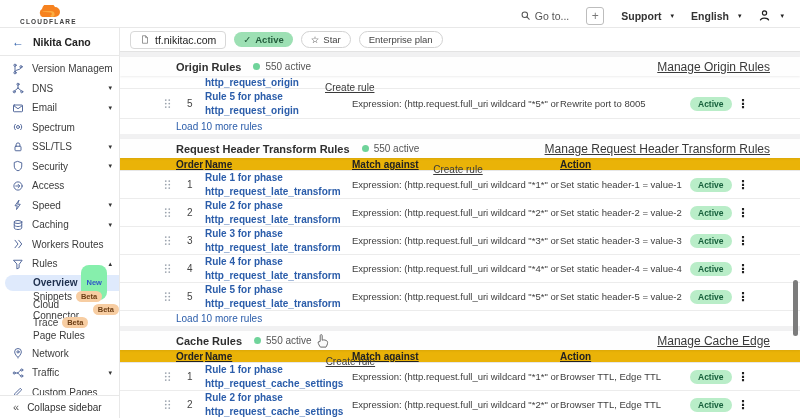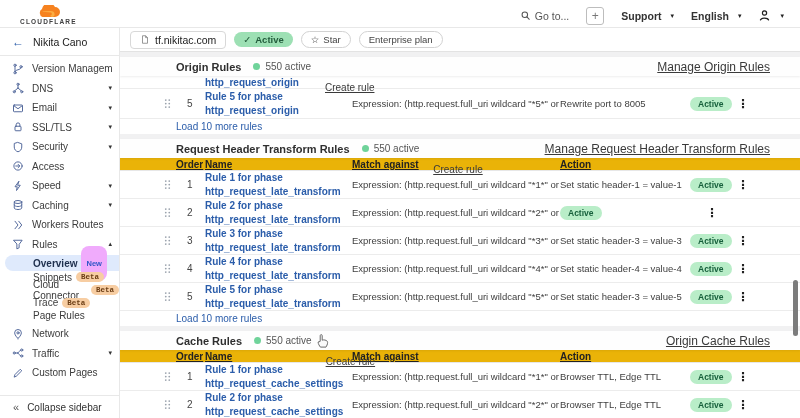--- a/index.html
+++ b/index.html
@@ -19,31 +19,31 @@
   .caret { font-size:7px; color:#222; }
 
   
   .app { display:flex; height:390px; }
 
   
   .sidebar { width:120px; border-right:1px solid #e8e8e8; background:#fff; display:flex; flex-direction:column; overflow:hidden; }
   .acct { height:28px; display:flex; align-items:center; gap:9px; padding:0 10px 0 12px;
           border-bottom:1px solid #e8e8e8; }
   .acct-back { color:#2b5daa; font-size:12px; }
-  .acct-name { font-size:10.5px; font-weight:normal; color:#222; }
+  .acct-name { font-size:10.5px; font-weight:bold; color:#222; }
   .nav { flex:1; padding-top:3px; overflow:hidden; }
   .nav-item { height:19.5px; display:flex; align-items:center; gap:8px; padding:0 7px 0 12px; font-size:10px; color:#3b3b3b; cursor:pointer; }
   .nav-item .sic { width:12px; height:12px; flex:none; stroke:#51679a; fill:none; stroke-width:1.3; stroke-linecap:round; stroke-linejoin:round; }
   .nav-label { flex:1; white-space:nowrap; overflow:hidden; }
   .nav-chevron { font-size:7px; color:#333; }
   .subnav { padding:1px 0 2px 0; }
   .sub-item { height:12.8px; display:flex; align-items:center; gap:4px; padding-left:33px; font-size:10px; color:#3b3b3b; cursor:pointer; }
   .sub-item.selected { background:#dfeafc; border-radius:11px 0 0 11px; margin-left:5px; padding-left:28px; height:16px; font-weight:bold; color:#1e2f4d; }
-  .badge-new { background:#f0abfc; color:#3057c7; font-size:7.5px; font-weight:bold; padding:13px 5px; border-radius:8px; }
-  .badge-beta { background:#f7cda2; color:#6b3d14; font-size:7.5px; font-weight:bold; padding:1px 5px; border-radius:8px;font-family:Liberation Mono, monospace; }
+  .badge-new { background:#86efac; color:#3057c7; font-size:7.5px; font-weight:bold; padding:13px 5px; border-radius:8px; }
+  .badge-beta { background:#f7cda2; color:#6b3d14; font-size:7.5px; font-weight:bold; padding:1px 5px; border-radius:8px; }
   .collapse { height:23px; border-top:1px solid #e8e8e8; display:flex; align-items:center; gap:8px; padding-left:13px; font-size:10px; color:#333; }
   .collapse-ic { color:#555; font-size:11px; }
 
   
   .main { flex:1; display:flex; flex-direction:column; overflow:hidden; background:#f4f4f5; }
   .domainbar { height:24px; background:#fff; display:flex; align-items:center; gap:8px; padding-left:10px;
                border-bottom:1px solid #e3e3e3; box-shadow:0 1px 2px rgba(0,0,0,.04); }
   .domain-chip { display:flex; align-items:center; gap:5px; border:1px solid #d8d8d8; border-radius:4px;
                  padding:2px 9px; font-size:10.5px; font-weight:normal; color:#222; background:#fff; }
   .doc-ic { width:10px; height:11px; stroke:#777; fill:none; stroke-width:1.2; }
@@ -159,20 +159,27 @@
       <div class="nav-item">
         <svg class="sic" viewBox="0 0 16 16">
             <rect x="2" y="4" width="12" height="9" rx="1"></rect>
             <path d="M2.5 5l5.5 4 5.5-4"></path>
           </svg>
         <span class="nav-label">Email</span>
         <span class="nav-chevron">▾</span>
       </div>
       <div class="nav-item">
         <svg class="sic" viewBox="0 0 16 16">
+            <circle cx="8" cy="8" r="2"></circle>
+            <path d="M4.4 11.6a5 5 0 010-7.2M11.6 4.4a5 5 0 010 7.2"></path>
+          </svg>
+        <span class="nav-label">Spectrum</span>
+      </div>
+      <div class="nav-item">
+        <svg class="sic" viewBox="0 0 16 16">
             <rect x="4" y="7" width="8" height="6" rx="1"></rect>
             <path d="M5.5 7V5a2.5 2.5 0 015 0v2"></path>
           </svg>
         <span class="nav-label">SSL/TLS</span>
         <span class="nav-chevron">▾</span>
       </div>
       <div class="nav-item">
         <svg class="sic" viewBox="0 0 16 16">
             <path d="M8 2l5 1.8V8c0 3.4-2 5.4-5 6.4C5 13.4 3 11.4 3 8V3.8z"></path>
           </svg>
@@ -379,20 +386,21 @@
                 <circle cx="2" cy="10" r="1"></circle>
                 <circle cx="6" cy="10" r="1"></circle>
               </svg>
             </span>
           <span class="ord">2</span>
           <a class="rname">
             <span>Rule 2 for phase</span>
             <span>http_request_late_transform</span>
           </a>
           <span class="rmatch">Expression: (http.request.full_uri wildcard "*2*" or http.reques…</span>
+          <span class="raction">Set static header-2 = value-2</span>
           <span class="badge-active">Active</span>
           <span class="kebab">⋮</span>
         </div>
         <div class="rrow">
           <span class="drag">
               <svg viewBox="0 0 8 12">
                 <circle cx="2" cy="2" r="1"></circle>
                 <circle cx="6" cy="2" r="1"></circle>
                 <circle cx="2" cy="6" r="1"></circle>
                 <circle cx="6" cy="6" r="1"></circle>
@@ -441,36 +449,36 @@
                 <circle cx="2" cy="10" r="1"></circle>
                 <circle cx="6" cy="10" r="1"></circle>
               </svg>
             </span>
           <span class="ord">5</span>
           <a class="rname">
             <span>Rule 5 for phase</span>
             <span>http_request_late_transform</span>
           </a>
           <span class="rmatch">Expression: (http.request.full_uri wildcard "*5*" or http.reque…</span>
-          <span class="raction">Set static header-3 = value-5</span>
+          <span class="raction">Set static header-5 = value-2</span>
           <span class="badge-active">Active</span>
           <span class="kebab">⋮</span>
         </div>
         <a class="load-more">Load 10 more rules</a>
       </section>
 
       <div class="gap"></div>
 
       <section class="section">
         <div class="sec-head">
           <span class="sec-title">Cache Rules</span>
           <span class="dot"></span>
           <span class="sec-count">550 active</span>
           <a class="sec-create">Create rule</a>
-          <a class="sec-manage">Origin Cache Rules</a>
+          <a class="sec-manage">Manage Cache Edge</a>
         </div>
         <div class="thead">
           <span class="th th-order">Order</span>
           <span class="th">Name</span>
           <span class="th">Match against</span>
           <span class="th">Action</span>
         </div>
         <div class="rrow">
           <span class="drag">
               <svg viewBox="0 0 8 12">

